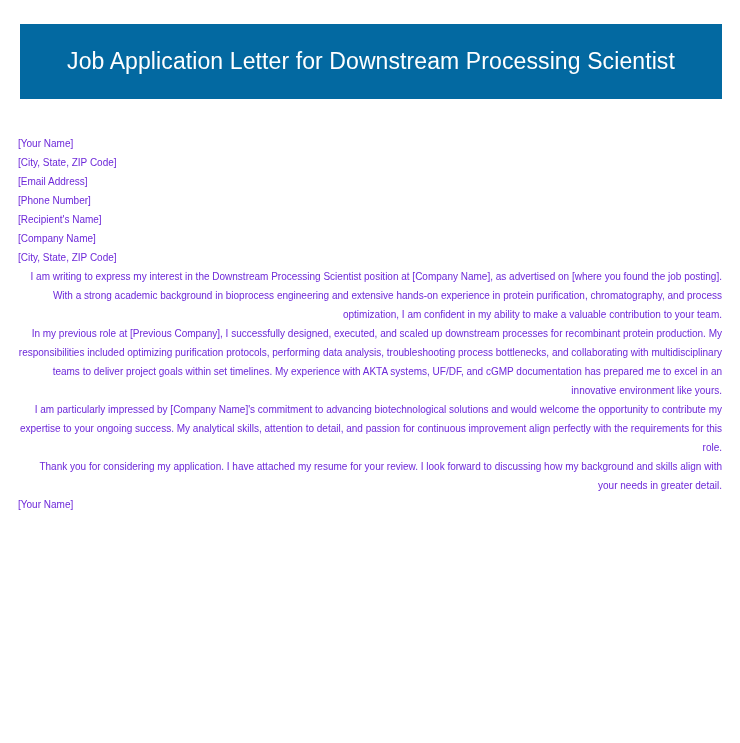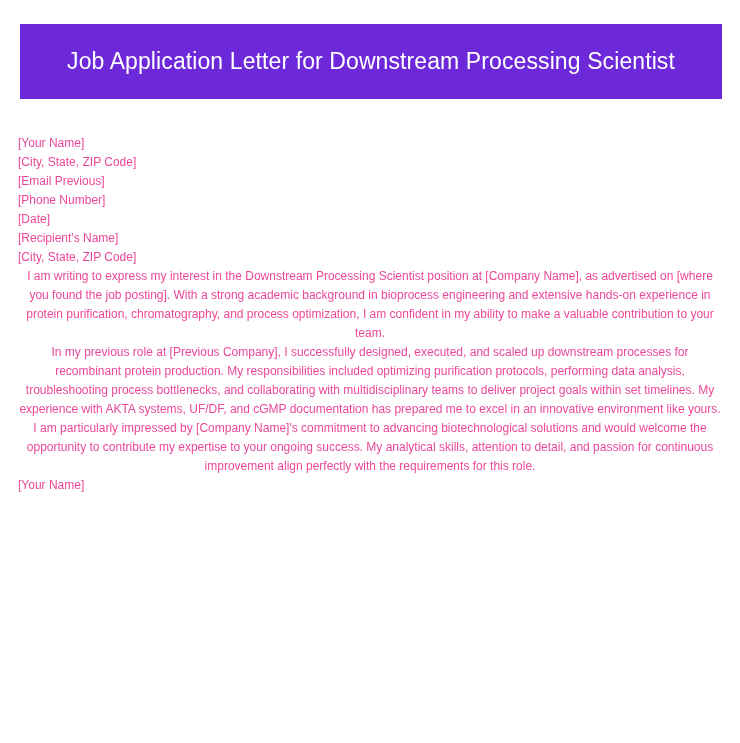--- a/index.html
+++ b/index.html
@@ -19,80 +19,81 @@
     height: 743px;
     background: #ffffff;
     box-sizing: border-box;
   }
   .header-bar {
     position: absolute;
     left: 20px;
     top: 24px;
     width: 702px;
     height: 75px;
-    background: #6d28d9;
+    background: #0369a1;
     display: flex;
     align-items: center;
     justify-content: center;
     box-sizing: border-box;
   }
   .header-title {
     color: #ffffff;
     font-size: 23px;
     font-weight: 400;
     line-height: 1.2;
     letter-spacing: 0.1px;
     text-align: center;
     white-space: nowrap;
   }
   .letter-body {
     position: absolute;
     left: 18px;
     top: 134px;
     width: 704px;
-    color: #ec4899;
-    font-size: 12px;
+    color: #6d28d9;
+    font-size: 10px;
     line-height: 19px;
   }
   .letter-line {
     margin: 0;
     padding: 0;
     white-space: pre-wrap;
   }
   .letter-para {
     margin: 0;
     padding: 0;
-    text-align: center;
+    text-align: right;
   }
 </style>
 </head>
 <body>
 
 <div class="page">
 
   <div class="header-bar">
     <div class="header-title">Job Application Letter for Downstream Processing Scientist</div>
   </div>
 
   <div class="letter-body">
 
     <div>
       <div class="letter-line">[Your Name]</div>
       <div class="letter-line">[City, State, ZIP Code]</div>
-      <div class="letter-line">[Email Previous]</div>
+      <div class="letter-line">[Email Address]</div>
       <div class="letter-line">[Phone Number]</div>
-      <div class="letter-line">[Date]</div>
     </div>
 
     <div>
       <div class="letter-line">[Recipient's Name]</div>
+      <div class="letter-line">[Company Name]</div>
       <div class="letter-line">[City, State, ZIP Code]</div>
     </div>
 
 
     <p class="letter-para">I am writing to express my interest in the Downstream Processing Scientist position at [Company Name], as advertised on [where you found the job posting]. With a strong academic background in bioprocess engineering and extensive hands-on experience in protein purification, chromatography, and process optimization, I am confident in my ability to make a valuable contribution to your team.</p>
     <p class="letter-para">In my previous role at [Previous Company], I successfully designed, executed, and scaled up downstream processes for recombinant protein production. My responsibilities included optimizing purification protocols, performing data analysis, troubleshooting process bottlenecks, and collaborating with multidisciplinary teams to deliver project goals within set timelines. My experience with AKTA systems, UF/DF, and cGMP documentation has prepared me to excel in an innovative environment like yours.</p>
     <p class="letter-para">I am particularly impressed by [Company Name]'s commitment to advancing biotechnological solutions and would welcome the opportunity to contribute my expertise to your ongoing success. My analytical skills, attention to detail, and passion for continuous improvement align perfectly with the requirements for this role.</p>
+    <p class="letter-para">Thank you for considering my application. I have attached my resume for your review. I look forward to discussing how my background and skills align with your needs in greater detail.</p>
 
     <div class="letter-line">[Your Name]</div>
 
   </div>
 </div>
 
 </body></html>

